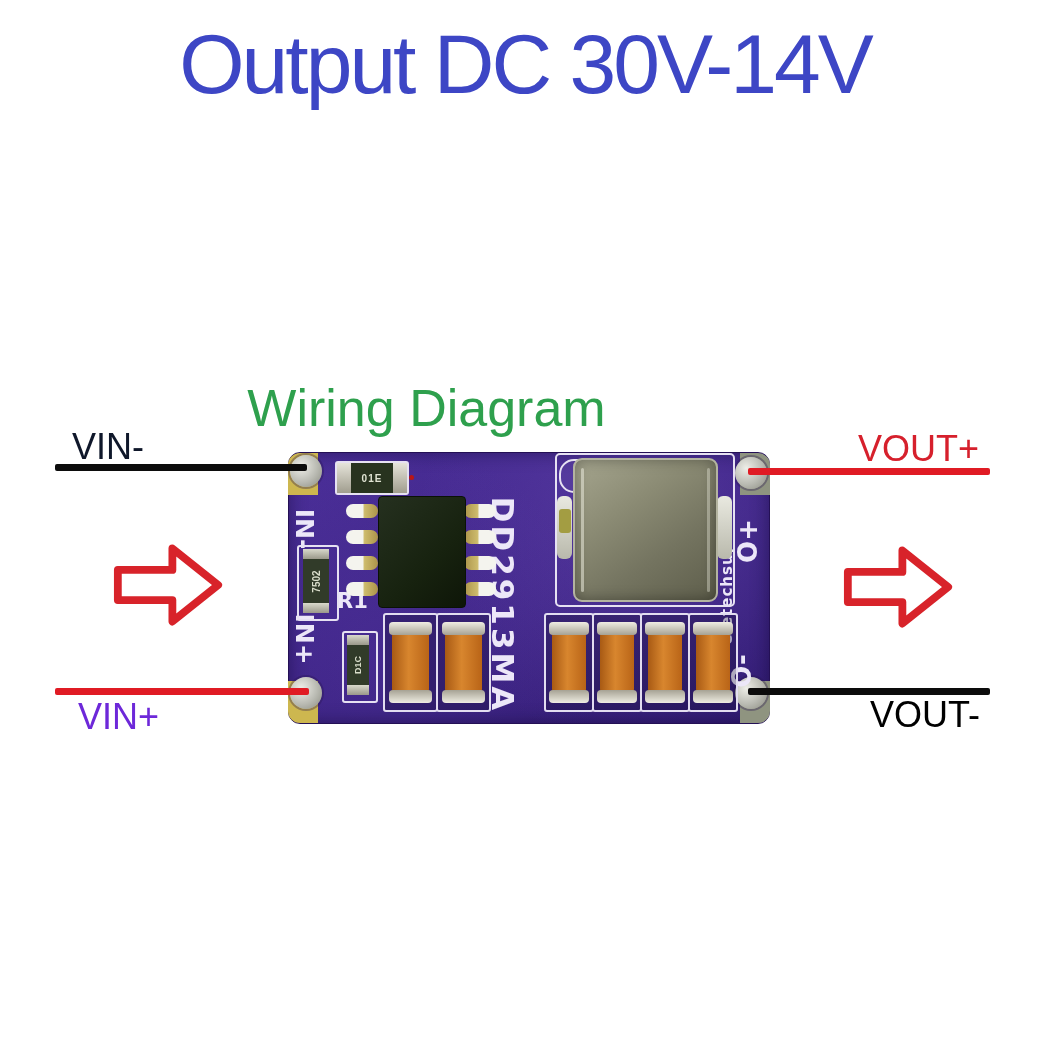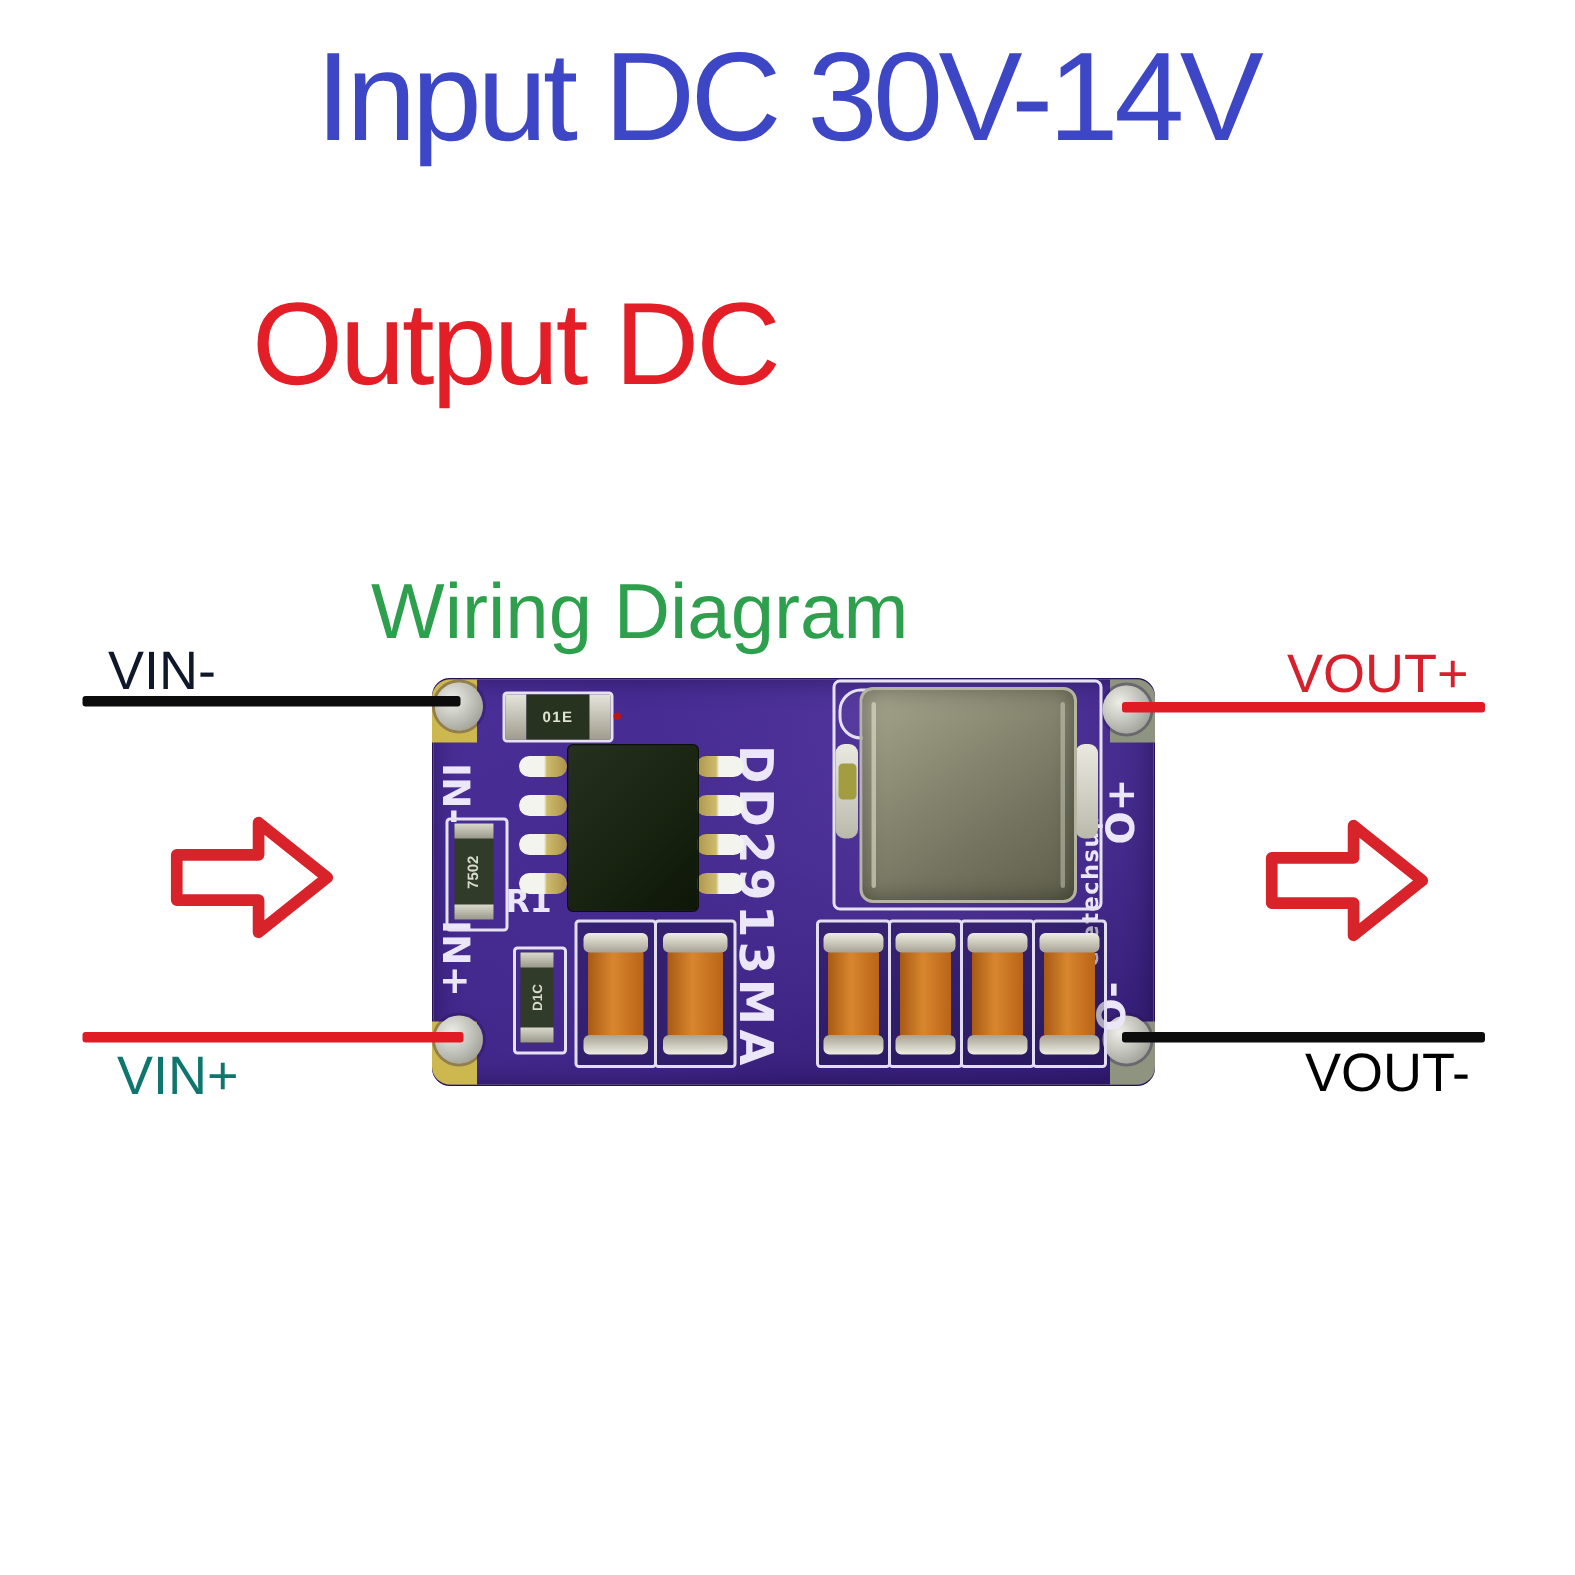--- a/index.html
+++ b/index.html
@@ -97,31 +97,30 @@
   .cap::after{content:"";position:absolute;left:-3px;right:-3px;bottom:-11px;height:13px;
     background:linear-gradient(0deg,#efede2,#a6a294);border-radius:4px;}
 
   .dot-red{position:absolute;width:5px;height:5px;border-radius:50%;background:#b81616;}
 </style>
 </head>
 <body>
 
 <div class="stage">
 
-  <div class="input-title">Input DC 30V-14V</div>
-  <div class="output-label">Output DC</div>
+  <div class="input-title">Output DC 30V-14V</div>
   <div class="diagram-heading">Wiring Diagram</div>
 
   <div class="wire black" style="left:55px;top:464px;width:252px;"></div>
   <div class="wire red" style="left:55px;top:688px;width:254px;"></div>
   <div class="wire red" style="left:748px;top:468px;width:242px;"></div>
   <div class="wire black" style="left:748px;top:688px;width:242px;"></div>
 
   <div class="conn-label" style="left:72px;top:426px;color:#0f172a;text-align:right;">VIN-</div>
-  <div class="conn-label" style="left:78px;top:696px;color:#0f766e;">VIN+</div>
+  <div class="conn-label" style="left:78px;top:696px;color:#6d28d9;">VIN+</div>
   <div class="conn-label" style="left:870px;top:694px;color:#000000;">VOUT-</div>
   <div class="conn-label" style="left:858px;top:428px;color:#d6202c;">VOUT+</div>
 
   <svg class="arrow" style="left:112px;top:538px;" width="112" height="94" viewBox="0 0 115 95">
     <path d="M6 32 H62 V10 L109 47.5 L62 85 V63 H6 Z" fill="#ffffff" stroke="#d8232a" stroke-width="8" stroke-linejoin="round"></path>
   </svg>
   <svg class="arrow" style="left:842px;top:540px;" width="112" height="94" viewBox="0 0 115 95">
     <path d="M6 32 H62 V10 L109 47.5 L62 85 V63 H6 Z" fill="#ffffff" stroke="#d8232a" stroke-width="8" stroke-linejoin="round"></path>
   </svg>
 

